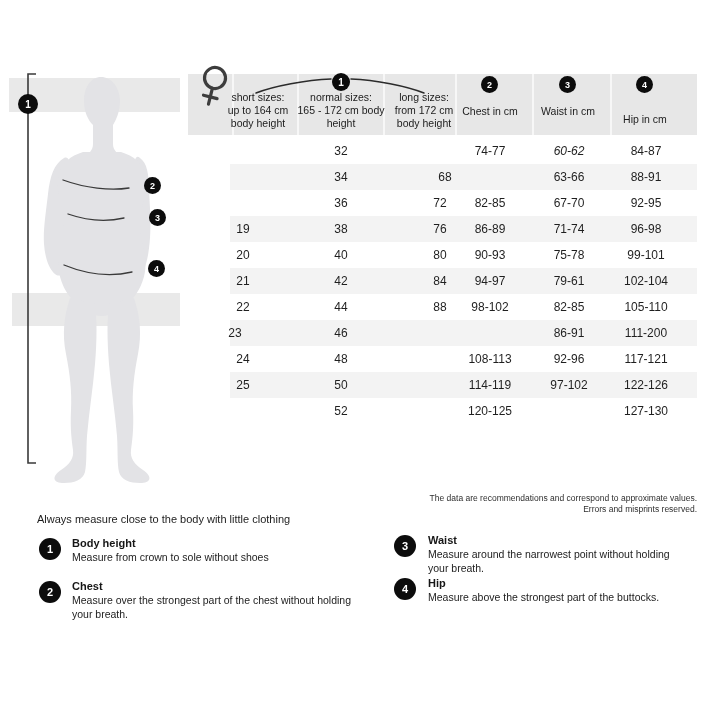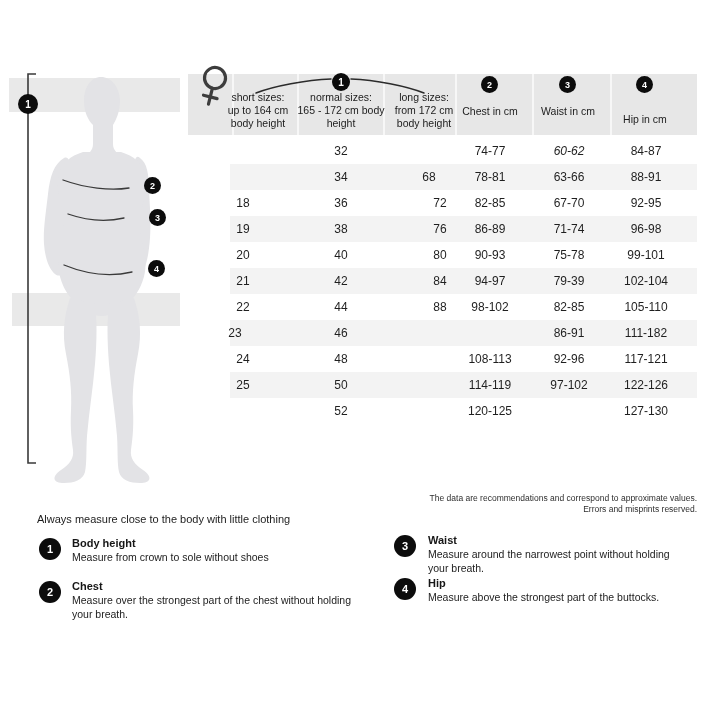--- a/index.html
+++ b/index.html
@@ -136,27 +136,25 @@
       <span class="t-cell" style="left: 18px;"></span>
       <span class="t-cell" style="left: 116px; text-align: center;">32</span>
       <span class="t-cell" style="left: 215px;"></span>
       <span class="t-cell" style="left: 265px;">74-77</span>
       <span class="t-cell" style="left: 344px; font-style: italic;">60-62</span>
       <span class="t-cell" style="left: 421px;">84-87</span>
     </div>
     <div class="t-row stripe" style="top: 26px;">
       <span class="t-cell" style="left: 18px;"></span>
       <span class="t-cell" style="left: 116px;">34</span>
-      <span class="t-cell" style="left: 204px;">68</span>
-      <span class="t-cell" style="left: 265px;">78-81</span>
+      <span class="t-cell" style="left: 220px;">68</span>
       <span class="t-cell" style="left: 344px;">63-66</span>
       <span class="t-cell" style="left: 421px;">88-91</span>
     </div>
     <div class="t-row" style="top: 52px;">
-      <span class="t-cell" style="left: 18px;">18</span>
       <span class="t-cell" style="left: 116px;">36</span>
       <span class="t-cell" style="left: 215px;">72</span>
       <span class="t-cell" style="left: 265px;">82-85</span>
       <span class="t-cell" style="left: 344px;">67-70</span>
       <span class="t-cell" style="left: 421px;">92-95</span>
     </div>
     <div class="t-row stripe" style="top: 78px;">
       <span class="t-cell" style="left: 18px;">19</span>
       <span class="t-cell" style="left: 116px;">38</span>
       <span class="t-cell" style="left: 215px;">76</span>
@@ -170,38 +168,38 @@
       <span class="t-cell" style="left: 215px;">80</span>
       <span class="t-cell" style="left: 265px;">90-93</span>
       <span class="t-cell" style="left: 344px;">75-78</span>
       <span class="t-cell" style="left: 421px;">99-101</span>
     </div>
     <div class="t-row stripe" style="top: 130px;">
       <span class="t-cell" style="left: 18px;">21</span>
       <span class="t-cell" style="left: 116px;">42</span>
       <span class="t-cell" style="left: 215px;">84</span>
       <span class="t-cell" style="left: 265px;">94-97</span>
-      <span class="t-cell" style="left: 344px;">79-39</span>
+      <span class="t-cell" style="left: 344px;">79-61</span>
       <span class="t-cell" style="left: 421px;">102-104</span>
     </div>
     <div class="t-row" style="top: 156px;">
       <span class="t-cell" style="left: 18px;">22</span>
       <span class="t-cell" style="left: 116px;">44</span>
       <span class="t-cell" style="left: 215px;">88</span>
       <span class="t-cell" style="left: 265px;">98-102</span>
       <span class="t-cell" style="left: 344px;">82-85</span>
       <span class="t-cell" style="left: 421px;">105-110</span>
     </div>
     <div class="t-row stripe" style="top: 182px;">
       <span class="t-cell" style="left: 10px;">23</span>
       <span class="t-cell" style="left: 116px;">46</span>
       <span class="t-cell" style="left: 215px;"></span>
       <span class="t-cell" style="left: 266px; margin-top: 44px;">103-107</span>
       <span class="t-cell" style="left: 344px;">86-91</span>
-      <span class="t-cell" style="left: 421px;">111-182</span>
+      <span class="t-cell" style="left: 421px;">111-200</span>
     </div>
     <div class="t-row" style="top: 208px;">
       <span class="t-cell" style="left: 18px;">24</span>
       <span class="t-cell" style="left: 116px;">48</span>
       <span class="t-cell" style="left: 215px;"></span>
       <span class="t-cell" style="left: 265px;">108-113</span>
       <span class="t-cell" style="left: 344px;">92-96</span>
       <span class="t-cell" style="left: 421px;">117-121</span>
     </div>
     <div class="t-row stripe" style="top: 234px;">

